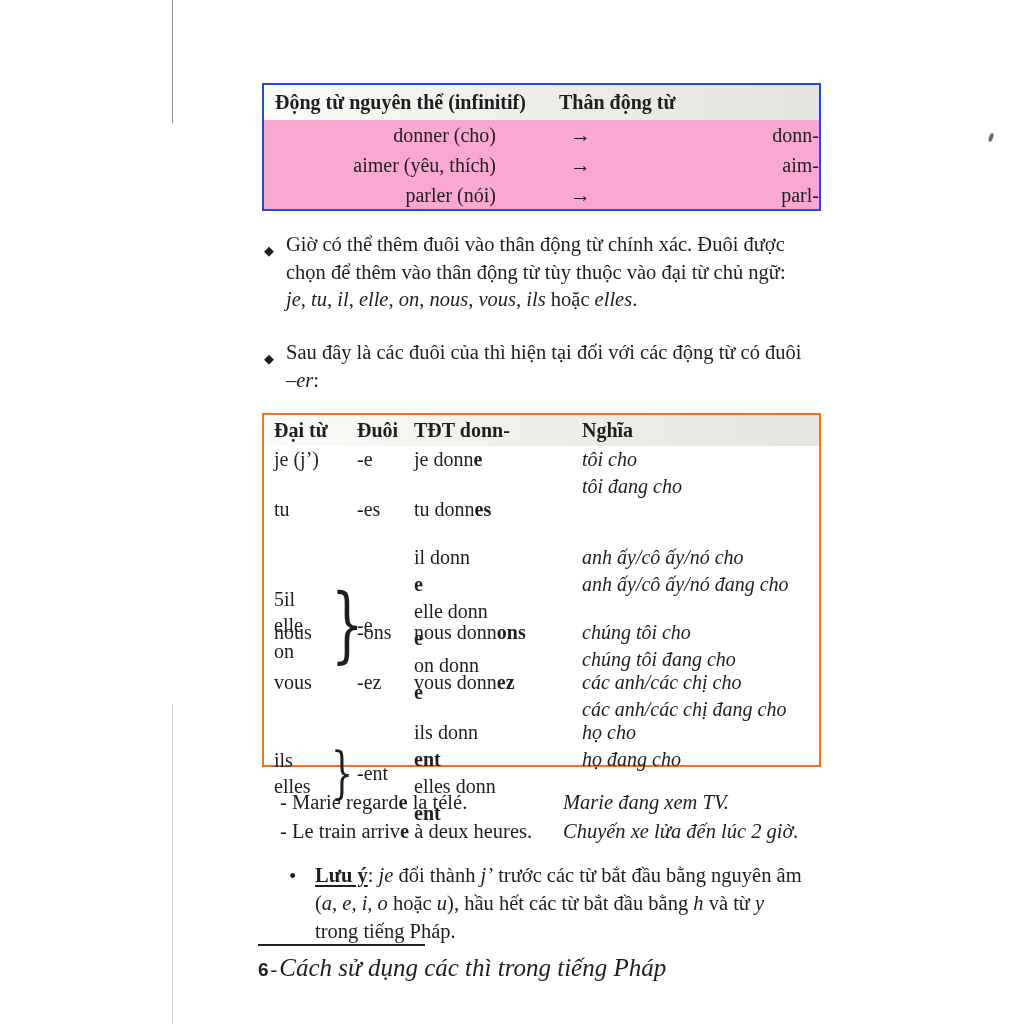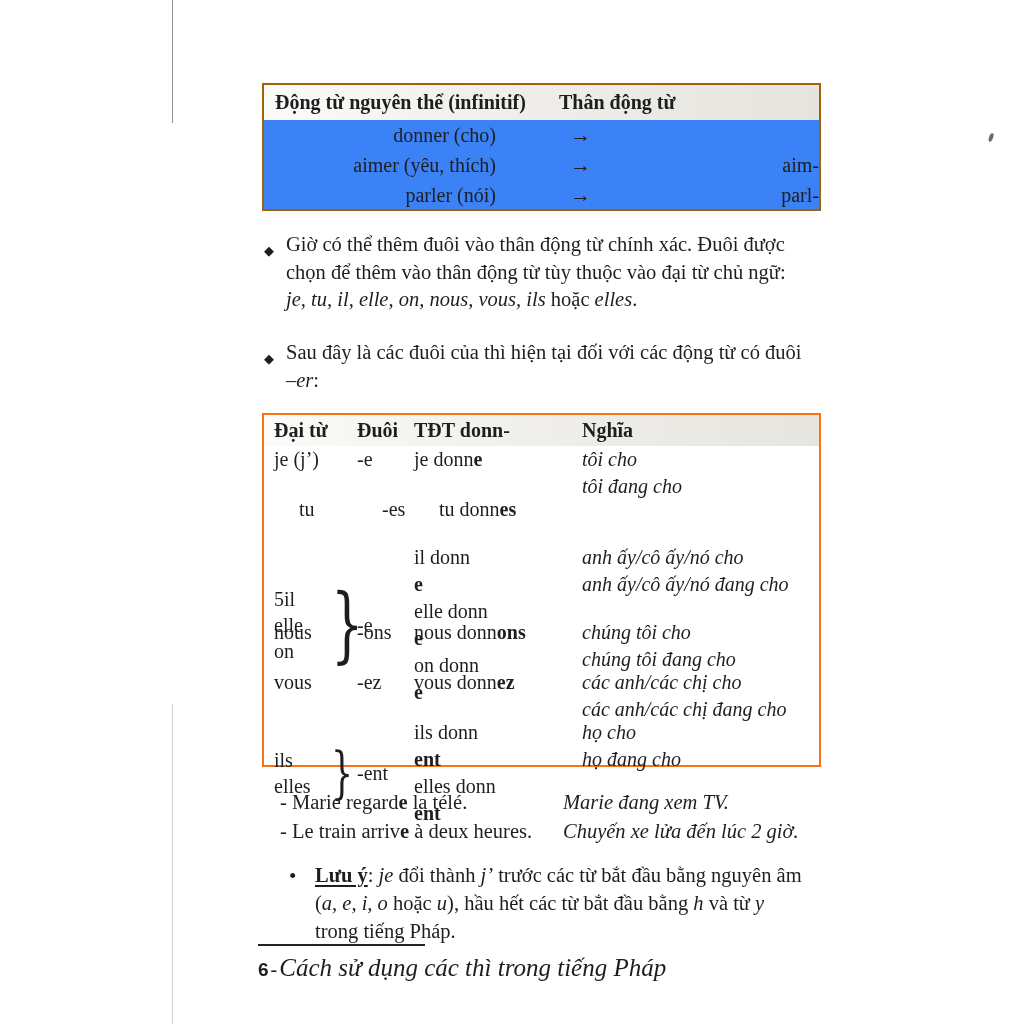--- a/index.html
+++ b/index.html
@@ -8,41 +8,41 @@
     font-family:"Liberation Serif",serif;color:#1e1e1e;
     -webkit-font-smoothing:antialiased;
   }
   .abs{position:absolute;}
   
   #scan-line-top{left:172px;top:0;width:1px;height:123px;background:#8f8f8f;}
   #scan-line-bottom{left:172px;top:704px;width:1px;height:320px;background:#d2d2d2;}
   #scan-speck{left:989px;top:133px;width:4px;height:9px;background:#6a6a6a;border-radius:60% 40% 60% 60%;transform:rotate(18deg);}
 
   
-  #table1{left:262px;top:83px;width:559px;height:128px;border:2px solid #a16207;box-sizing:border-box;font-size:20px;background:#3b82f6;}
+  #table1{left:262px;top:83px;width:559px;height:128px;border:2px solid #1d4ed8;box-sizing:border-box;font-size:20px;background:#f9a8d4;}
   #table1 .hdr{height:35px;display:flex;align-items:center;position:relative;padding-left:11px;font-weight:bold;
     background:linear-gradient(90deg,#fbfbf9 0%,#efeeea 45%,#e6e4de 100%);}
   #table1 .hdr .col2{position:absolute;left:295px;}
   #table1 .row{display:grid;grid-template-columns:205px 95px 1fr;padding-left:27px;height:30px;align-items:center;text-align:right;}
   #table1 .arrowcell{padding-left:6px;font-size:21px;}
 
   
   .bullet-block{font-size:20.5px;line-height:27.5px;width:564px;}
   #bullet1{left:262px;top:231px;}
   #bullet2{left:262px;top:339px;}
   .bmark{position:absolute;left:2px;top:6px;font-size:13px;}
   .btext{margin-left:24px;}
   .bi{font-weight:normal;font-style:italic;}
 
   
   #table2{left:262px;top:413px;width:559px;border:2px solid #f97316;box-sizing:border-box;font-size:20px;background:#fff;}
   .t2grid{display:grid;grid-template-columns:83px 57px 168px 1fr;padding-left:10px;align-items:start;line-height:27px;}
   #table2 .t2hdr{height:31px;font-weight:bold;align-items:center;
     background:linear-gradient(90deg,#fbfbf9 0%,#efeeea 50%,#e7e5df 100%);}
-  .rh1{height:50px;}.rh2{height:48px;margin-left:25px;}.rh3{height:75px;}.rh4{height:50px;}.rh5{height:50px;}.rh6{height:46px;}
+  .rh1{height:50px;}.rh2{height:48px;}.rh3{height:75px;}.rh4{height:50px;}.rh5{height:50px;}.rh6{height:46px;}
   .mean{font-style:italic;}
   .mean span{display:block;}
   .stackcell span{display:block;}
   .prongroup{display:flex;align-items:center;height:100%;}
   .pronstack{min-width:52px;line-height:26px;}
   .pronstack span{display:block;}
   .brace{display:inline-block;font-family:"DejaVu Serif",serif;font-weight:400;
     transform:scaleX(0.62);transform-origin:center;width:26px;text-align:center;}
   .brace3{font-size:82px;line-height:74px;}
   .brace2{font-size:56px;line-height:50px;}
@@ -74,20 +74,21 @@
 <div class="abs" id="scan-speck"></div>
 
 <div class="abs" id="table1">
   <div class="hdr">
     <span>Động từ nguyên thể (infinitif)</span>
     <span class="col2">Thân động từ</span>
   </div>
   <div class="row">
     <span>donner (cho)</span>
     <span class="arrowcell">→</span>
+    <span>donn-</span>
   </div>
   <div class="row">
     <span>aimer (yêu, thích)</span>
     <span class="arrowcell">→</span>
     <span>aim-</span>
   </div>
   <div class="row">
     <span>parler (nói)</span>
     <span class="arrowcell">→</span>
     <span>parl-</span>

